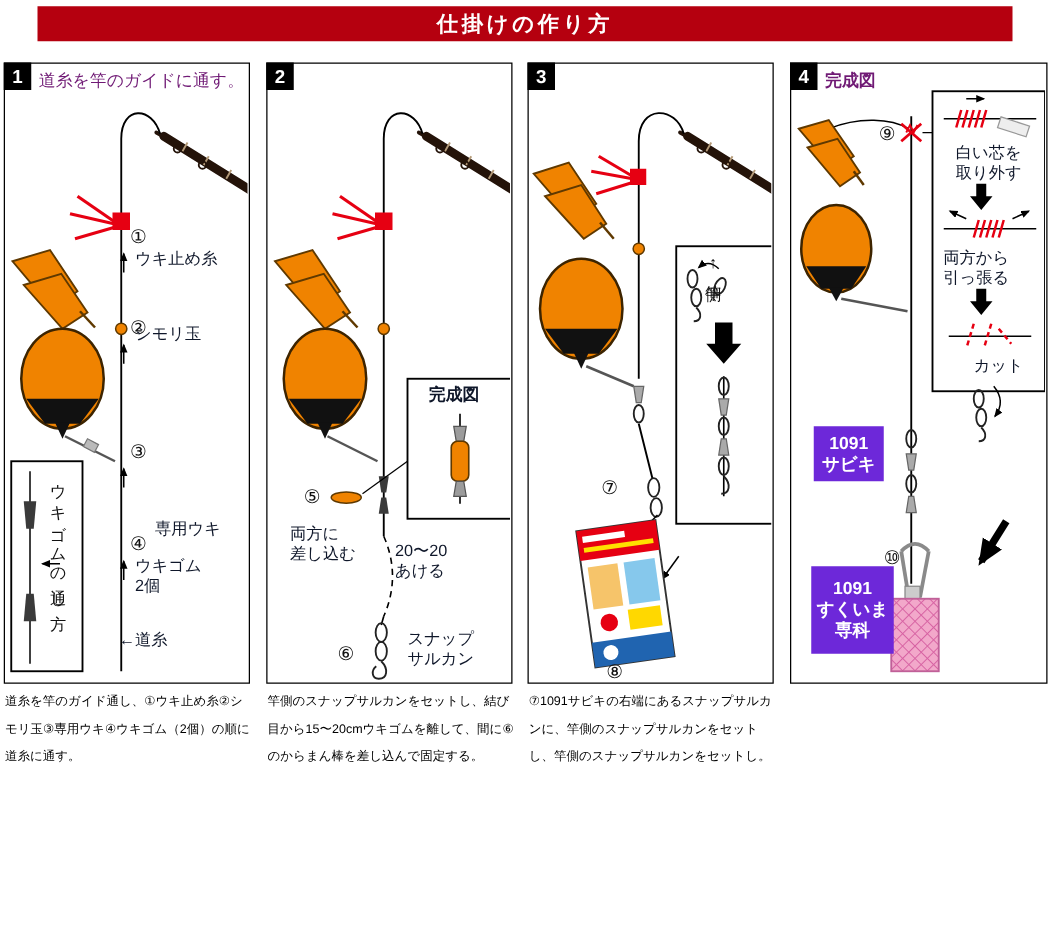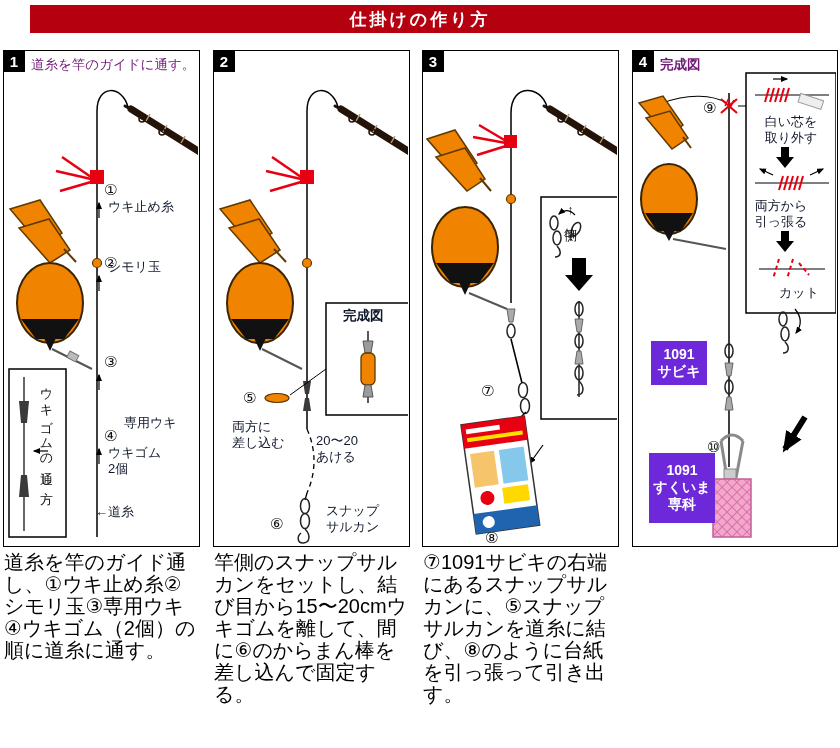--- a/index.html
+++ b/index.html
@@ -15,21 +15,21 @@
            font-weight:bold; font-size:15px; display:flex; align-items:center; justify-content:center; }
   .cap { position:absolute; left:27px; top:5px; font-size:13.5px; color:#701a75; white-space:nowrap; }
   .lbl { position:absolute; font-size:13px; line-height:16px; color:#0f172a; white-space:pre-line; }
   .circ { position:absolute; font-size:15px; line-height:16px; color:#111; }
   .bold { font-weight:bold; }
   .ctr { text-align:center; }
   .vtext { position:absolute; writing-mode:vertical-rl; text-orientation:upright; font-size:13px;
            letter-spacing:2px; color:#111; }
   .badge { position:absolute; background:#6d28d9; color:#fff; font-weight:bold; font-size:14px;
            line-height:17px; text-align:center; white-space:pre-line; }
-  .note { position:absolute; top:551px; font-size:20px; line-height:22px; color:#000; }
+  .note { position:absolute; top:551px; font-size:10px; line-height:22px; color:#000; }
 </style>
 </head>
 <body>
 
 <div class="stage">
 
   <div class="titlebar">仕掛けの作り方</div>
 
   <div class="panel" style="left:3px; width:197px;">
     <svg width="194" height="494" viewBox="0 0 194 494">
@@ -328,15 +328,15 @@
     <div class="badge" style="left:18px; top:290px; width:56px; height:44px; padding-top:5px;">1091
 サビキ</div>
     <div class="circ" style="left:74px; top:388px;">⑩</div>
     <div class="badge" style="left:16px; top:402px; width:66px; height:70px; padding-top:9px;">1091
 すくいま
 専科</div>
   </div>
 
   <div class="note" style="left:4px; width:197px;">道糸を竿のガイド通し、①ウキ止め糸②シモリ玉③専用ウキ④ウキゴム（2個）の順に道糸に通す。</div>
   <div class="note" style="left:214px; width:197px;">竿側のスナップサルカンをセットし、結び目から15〜20cmウキゴムを離して、間に⑥のからまん棒を差し込んで固定する。</div>
-  <div class="note" style="left:423px; width:197px;">⑦1091サビキの右端にあるスナップサルカンに、⑤スナップサルカンを道糸に結び、⑧のように台紙を引っ張って引き出す。</div>
+  <div class="note" style="left:423px; width:197px;">⑦1091サビキの右端にあるスナップサルカンに、竿側のスナップサルカンをセットし、竿側のスナップサルカンをセットし。</div>
 
 </div>
 
 </body></html>

